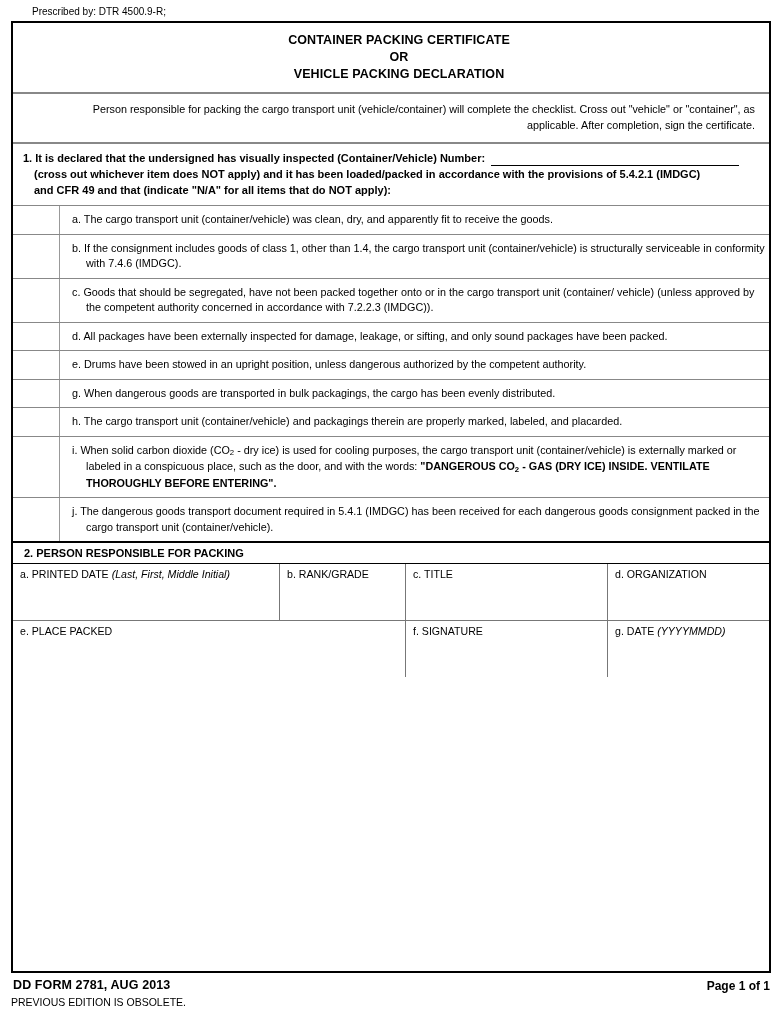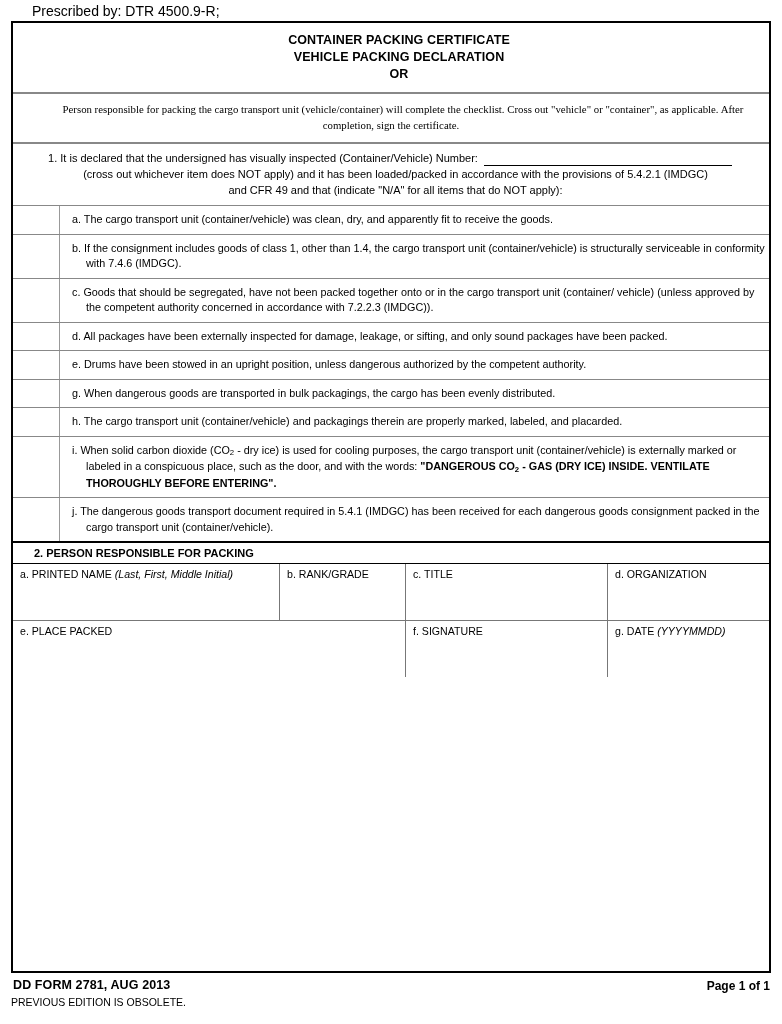--- a/index.html
+++ b/index.html
@@ -20,21 +20,21 @@
     width: 782px;
     height: 1024px;
     box-sizing: border-box;
   }
 
   
   .prescribed {
     position: absolute;
     left: 12px;
     top: 5px;
-    font-size: 14px;
+    font-size: 10px;
     line-height: 13px;
     color: #000;
     white-space: nowrap;
     padding-left: 20px;
   }
 
   
   .form-frame {
     position: absolute;
     left: 11px;
@@ -61,35 +61,33 @@
 
   
   .intro-block {
     border-bottom: 2px solid #888;
     padding: 8px 14px 9px 14px;
   }
   .intro-text {
     font-size: 10.8px;
     line-height: 15.5px;
     text-indent: 24px;
-    text-align: center;
-    font-family: Liberation Serif, serif;
+    text-align: right;
   }
 
   
   .decl-block {
     border-bottom: 1.5px solid #888;
     padding: 6px 12px 7px 10px;
   }
   .decl-line {
     font-size: 11px;
-    font-weight: normal;
+    font-weight: bold;
     line-height: 16px;
     position: relative;
-    text-align: center;
   }
   .decl-line.indent {
     padding-left: 11px;
   }
   .fill-rule {
     display: inline-block;
     width: 248px;
     border-bottom: 1.2px solid #000;
     height: 11px;
     margin-left: 6px;
@@ -130,21 +128,21 @@
     font-size: 0.72em;
     vertical-align: baseline;
     position: relative;
     bottom: -0.22em;
   }
 
   
   .sec2-head {
     border-top: 2px solid #000;
     border-bottom: 1.5px solid #000;
-    padding: 4px 0 4px 21px;
+    padding: 4px 0 4px 11px;
     font-size: 11px;
     font-weight: bold;
   }
 
   
   .sig-table {
     border-collapse: collapse;
     width: 100%;
     table-layout: fixed;
   }
@@ -209,22 +207,22 @@
 <body>
 
 <div class="page">
 
   <div class="prescribed">Prescribed by: DTR 4500.9-R;</div>
 
   <div class="form-frame">
 
     <div class="title-block">
       <div class="title-line">CONTAINER PACKING CERTIFICATE</div>
+      <div class="title-line">OR</div>
       <div class="title-line">VEHICLE PACKING DECLARATION</div>
-      <div class="title-line">OR</div>
     </div>
 
     <div class="intro-block">
       <div class="intro-text">Person responsible for packing the cargo transport unit (vehicle/container) will complete the checklist. Cross out "vehicle" or "container", as applicable. After completion, sign the certificate.</div>
     </div>
 
     <div class="decl-block">
       <div class="decl-line">
         <span>1. It is declared that the undersigned has visually inspected (Container/Vehicle) Number:</span><span class="fill-rule"></span>
       </div>
@@ -290,21 +288,21 @@
       </tr>
     </tbody>
       </table>
 
     <div class="sec2-head">2. PERSON RESPONSIBLE FOR PACKING</div>
 
     <table class="sig-table">
       <tbody>
           <tr>
         <td style="width:259px;">
-          <div class="fld-label"><span>a. PRINTED NAME </span><i>(Last, First, Middle Initial)</i></div>
+          <div class="fld-label"><span>a. PRINTED DATE </span><i>(Last, First, Middle Initial)</i></div>
           <div></div>
         </td>
         <td style="width:118px;">
           <div class="fld-label">b. RANK/GRADE</div>
           <div></div>
         </td>
         <td style="width:194px;">
           <div class="fld-label">c. TITLE</div>
           <div></div>
         </td>

